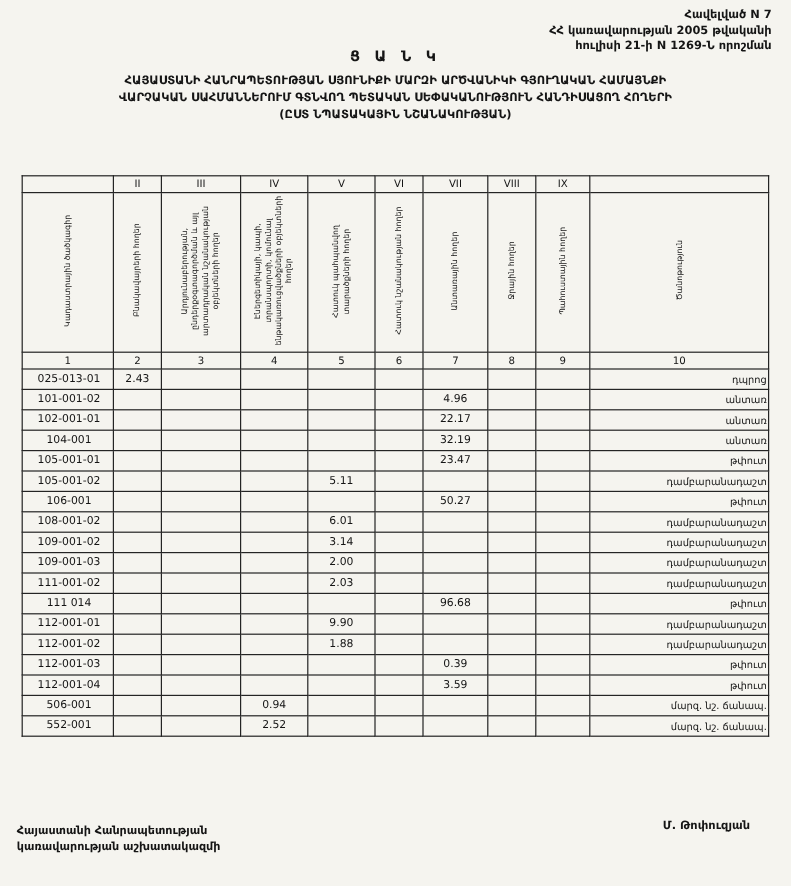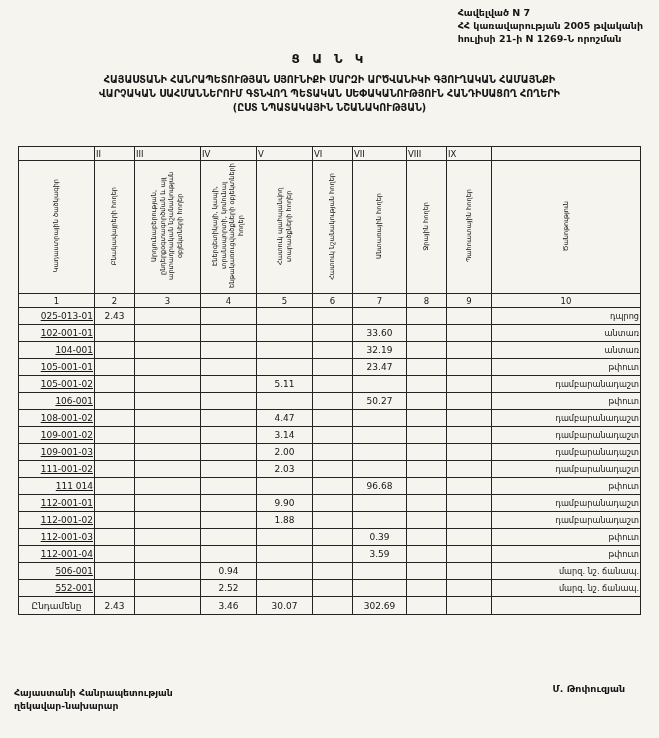--- a/index.html
+++ b/index.html
@@ -4,40 +4,40 @@
 <style>
   html,body{margin:0;padding:0;}
   body{
     width:659px;height:738px;
     background:#f5f4ef;
     font-family:"DejaVu Sans",sans-serif;
     color:#151515;
     position:relative;
     overflow:hidden;
   }
-  .doc-header{position:absolute;top:7px;right:16px;text-align:left;font-size:9.5px;font-weight:bold;line-height:1.35;}
-  .title-block{position:absolute;top:52px;left:0;width:659px;text-align:center;font-weight:bold;}
+  .doc-header{position:absolute;top:7px;right:16px;text-align:right;font-size:9.5px;font-weight:bold;line-height:1.35;}
+  .title-block{position:absolute;top:40px;left:0;width:659px;text-align:center;font-weight:bold;}
   .list-title{font-size:12px;letter-spacing:4px;margin-bottom:7px;}
   .title-line{font-size:9.6px;line-height:1.45;}
   table{position:absolute;top:146px;left:18px;width:622px;border-collapse:collapse;table-layout:fixed;background:transparent;}
   td{border:1px solid #242424;padding:0 1px;overflow:hidden;font-size:9px;}
-  .num-row td{height:13px;text-align:left;font-size:8.5px;}
+  .num-row td{height:13px;text-align:center;font-size:8.5px;}
   .label-row td{height:132px;text-align:center;vertical-align:middle;}
   .vert{
     display:inline-block;
     writing-mode:vertical-rl;
     transform:rotate(180deg);
     font-size:6.6px;
     line-height:1.3;
     max-height:126px;
     white-space:normal;
   }
   .numbers-row td{height:13px;text-align:center;font-size:8.5px;}
   .data-row td{height:16px;text-align:center;white-space:nowrap;}
-  td.code{text-align:right;padding-left:3px;text-decoration:underline;}
+  td.code{text-align:center;padding-left:3px;}
   td.note{text-align:right;padding-left:3px;font-size:8.2px;}
   .totals-row td{height:17px;}
   .footer{position:absolute;left:14px;top:686px;font-size:9.3px;font-weight:bold;line-height:1.4;}
   .signature{position:absolute;right:34px;top:683px;font-size:9.5px;font-weight:bold;}
 </style>
 </head>
 <body>
 
 <div class="doc-header">
   <div>Հավելված N 7</div>
@@ -110,27 +110,39 @@
         <td></td>
         <td></td>
         <td></td>
         <td></td>
         <td></td>
         <td></td>
         <td></td>
         <td class="note">դպրոց</td>
       </tr>
       <tr class="data-row">
+        <td class="code">101-001-02</td>
+        <td></td>
+        <td></td>
+        <td></td>
+        <td></td>
+        <td></td>
+        <td>4.96</td>
+        <td></td>
+        <td></td>
+        <td class="note">անտառ</td>
+      </tr>
+      <tr class="data-row">
         <td class="code">102-001-01</td>
         <td></td>
         <td></td>
         <td></td>
         <td></td>
         <td></td>
-        <td>33.60</td>
+        <td>22.17</td>
         <td></td>
         <td></td>
         <td class="note">անտառ</td>
       </tr>
       <tr class="data-row">
         <td class="code">104-001</td>
         <td></td>
         <td></td>
         <td></td>
         <td></td>
@@ -174,21 +186,21 @@
         <td>50.27</td>
         <td></td>
         <td></td>
         <td class="note">թփուտ</td>
       </tr>
       <tr class="data-row">
         <td class="code">108-001-02</td>
         <td></td>
         <td></td>
         <td></td>
-        <td>4.47</td>
+        <td>6.01</td>
         <td></td>
         <td></td>
         <td></td>
         <td></td>
         <td class="note">դամբարանադաշտ</td>
       </tr>
       <tr class="data-row">
         <td class="code">109-001-02</td>
         <td></td>
         <td></td>
@@ -300,33 +312,21 @@
         <td class="code">552-001</td>
         <td></td>
         <td></td>
         <td>2.52</td>
         <td></td>
         <td></td>
         <td></td>
         <td></td>
         <td></td>
         <td class="note">մարզ. նշ. ճանապ.</td>
-      </tr>
-      <tr class="data-row totals-row">
-        <td>Ընդամենը</td>
-        <td>2.43</td>
-        <td></td>
-        <td>3.46</td>
-        <td>30.07</td>
-        <td></td>
-        <td>302.69</td>
-        <td></td>
-        <td></td>
-        <td class="note"></td>
       </tr>
     </tbody>
 </table>
 
 <div class="footer">
   <div>Հայաստանի Հանրապետության</div>
-  <div>ղեկավար-նախարար</div>
+  <div>կառավարության աշխատակազմի</div>
 </div>
 <div class="signature">Մ. Թոփուզյան</div>
 
 </body></html>

